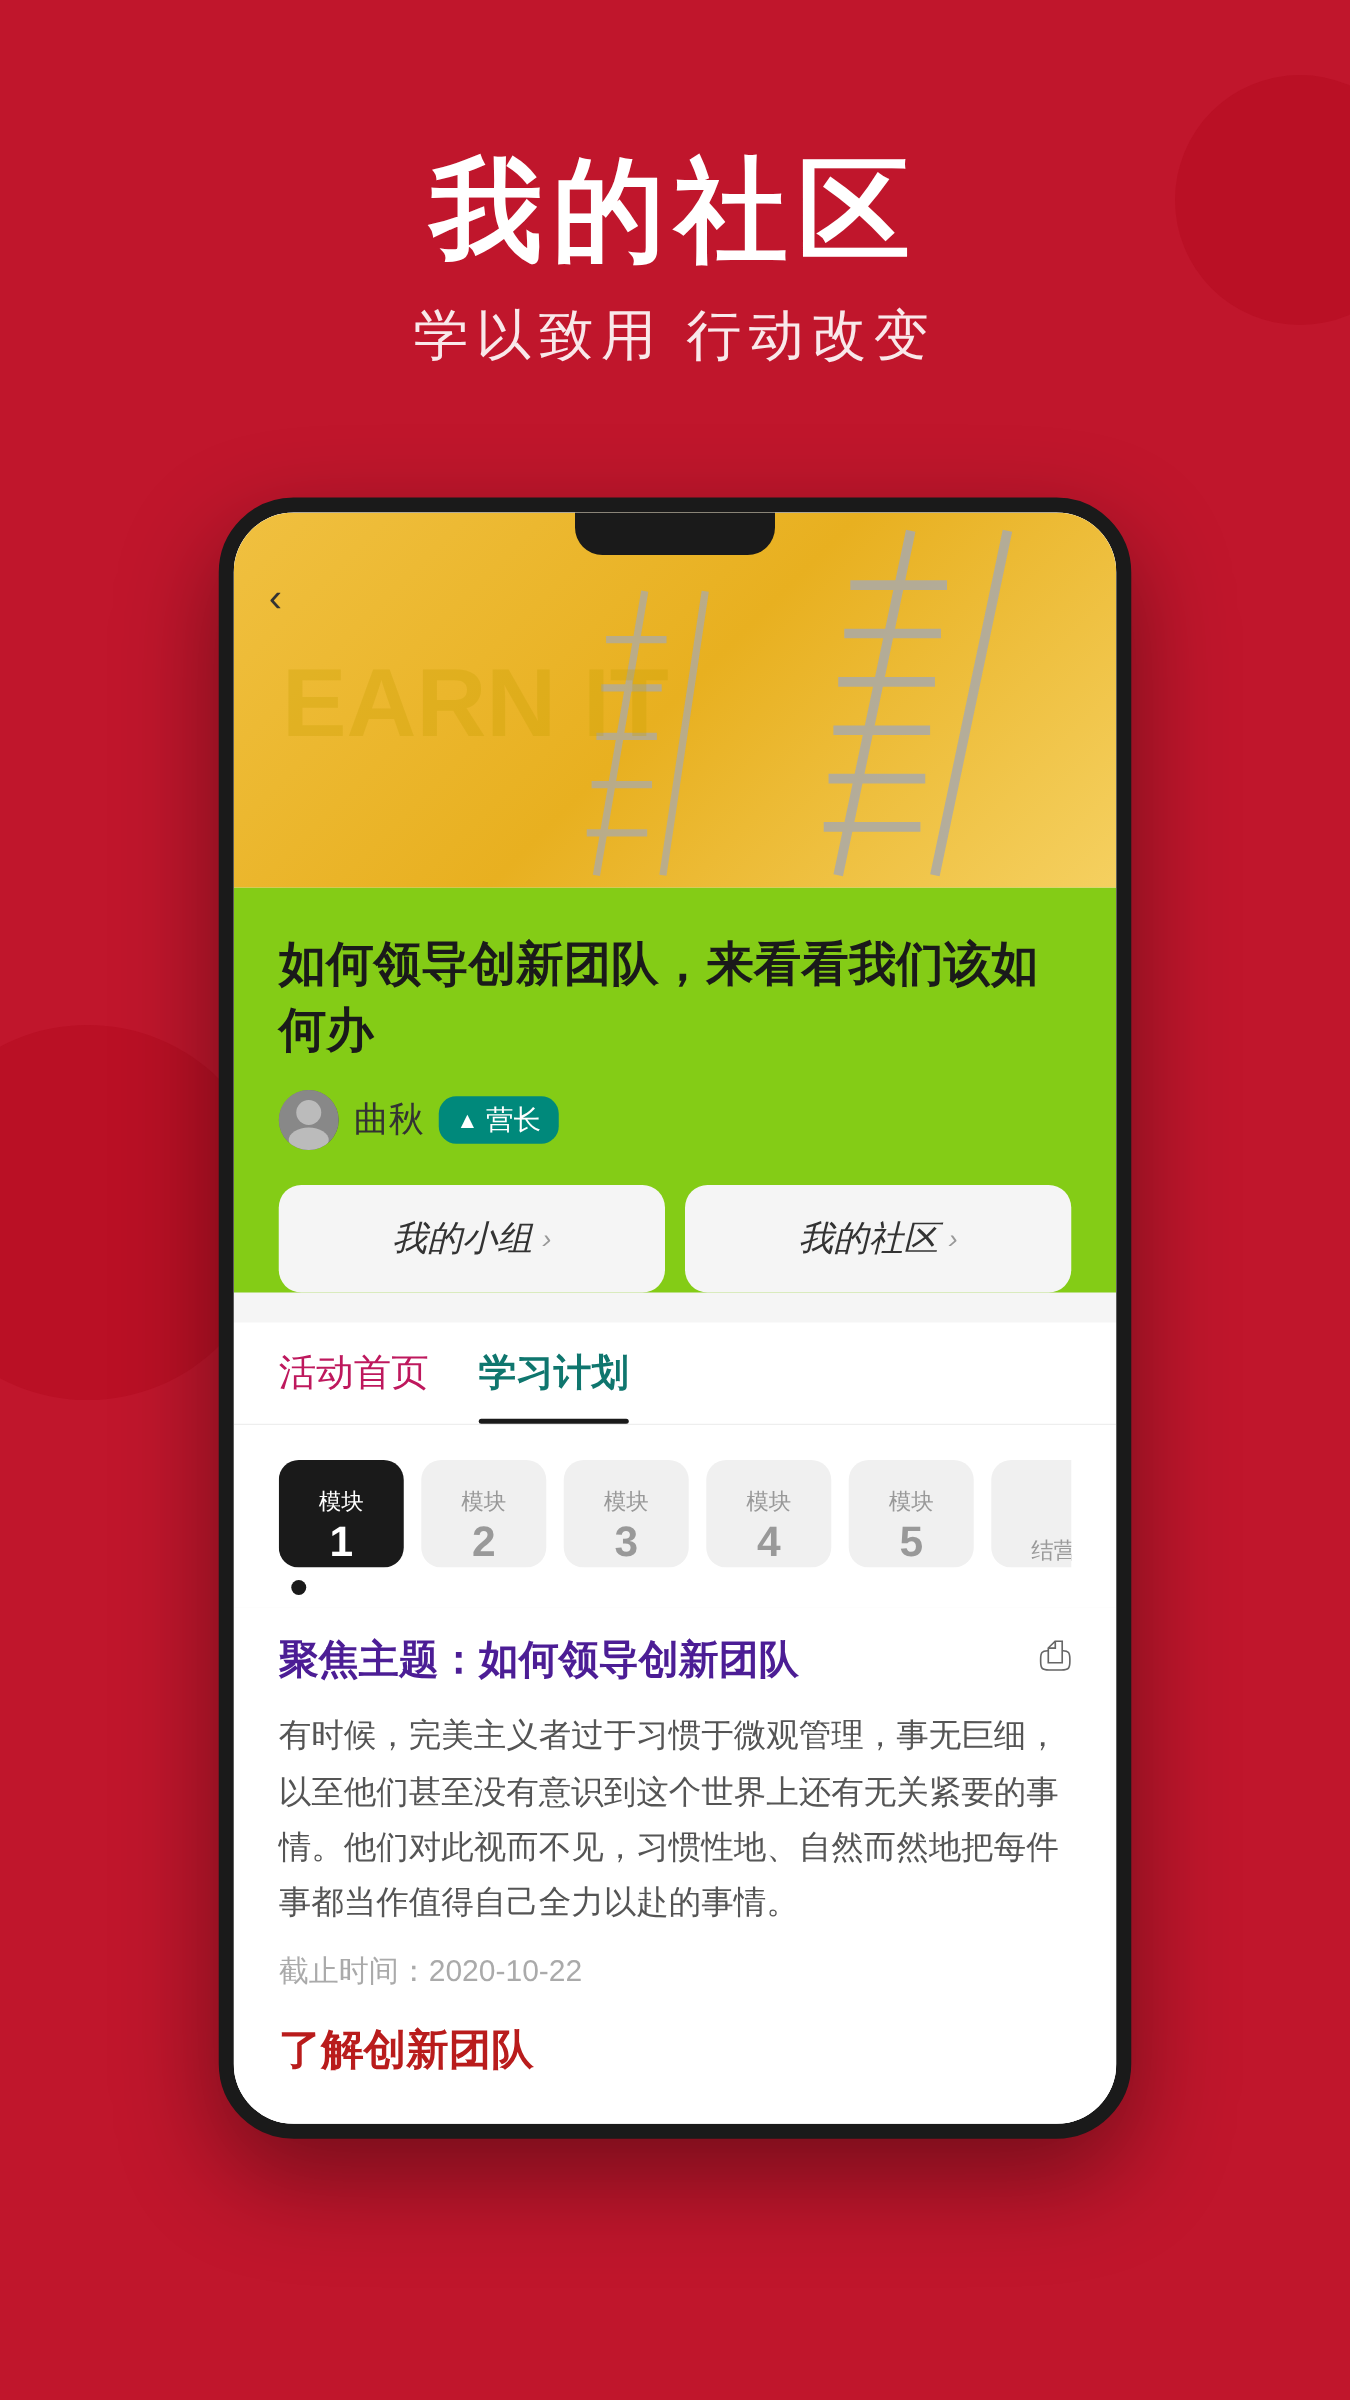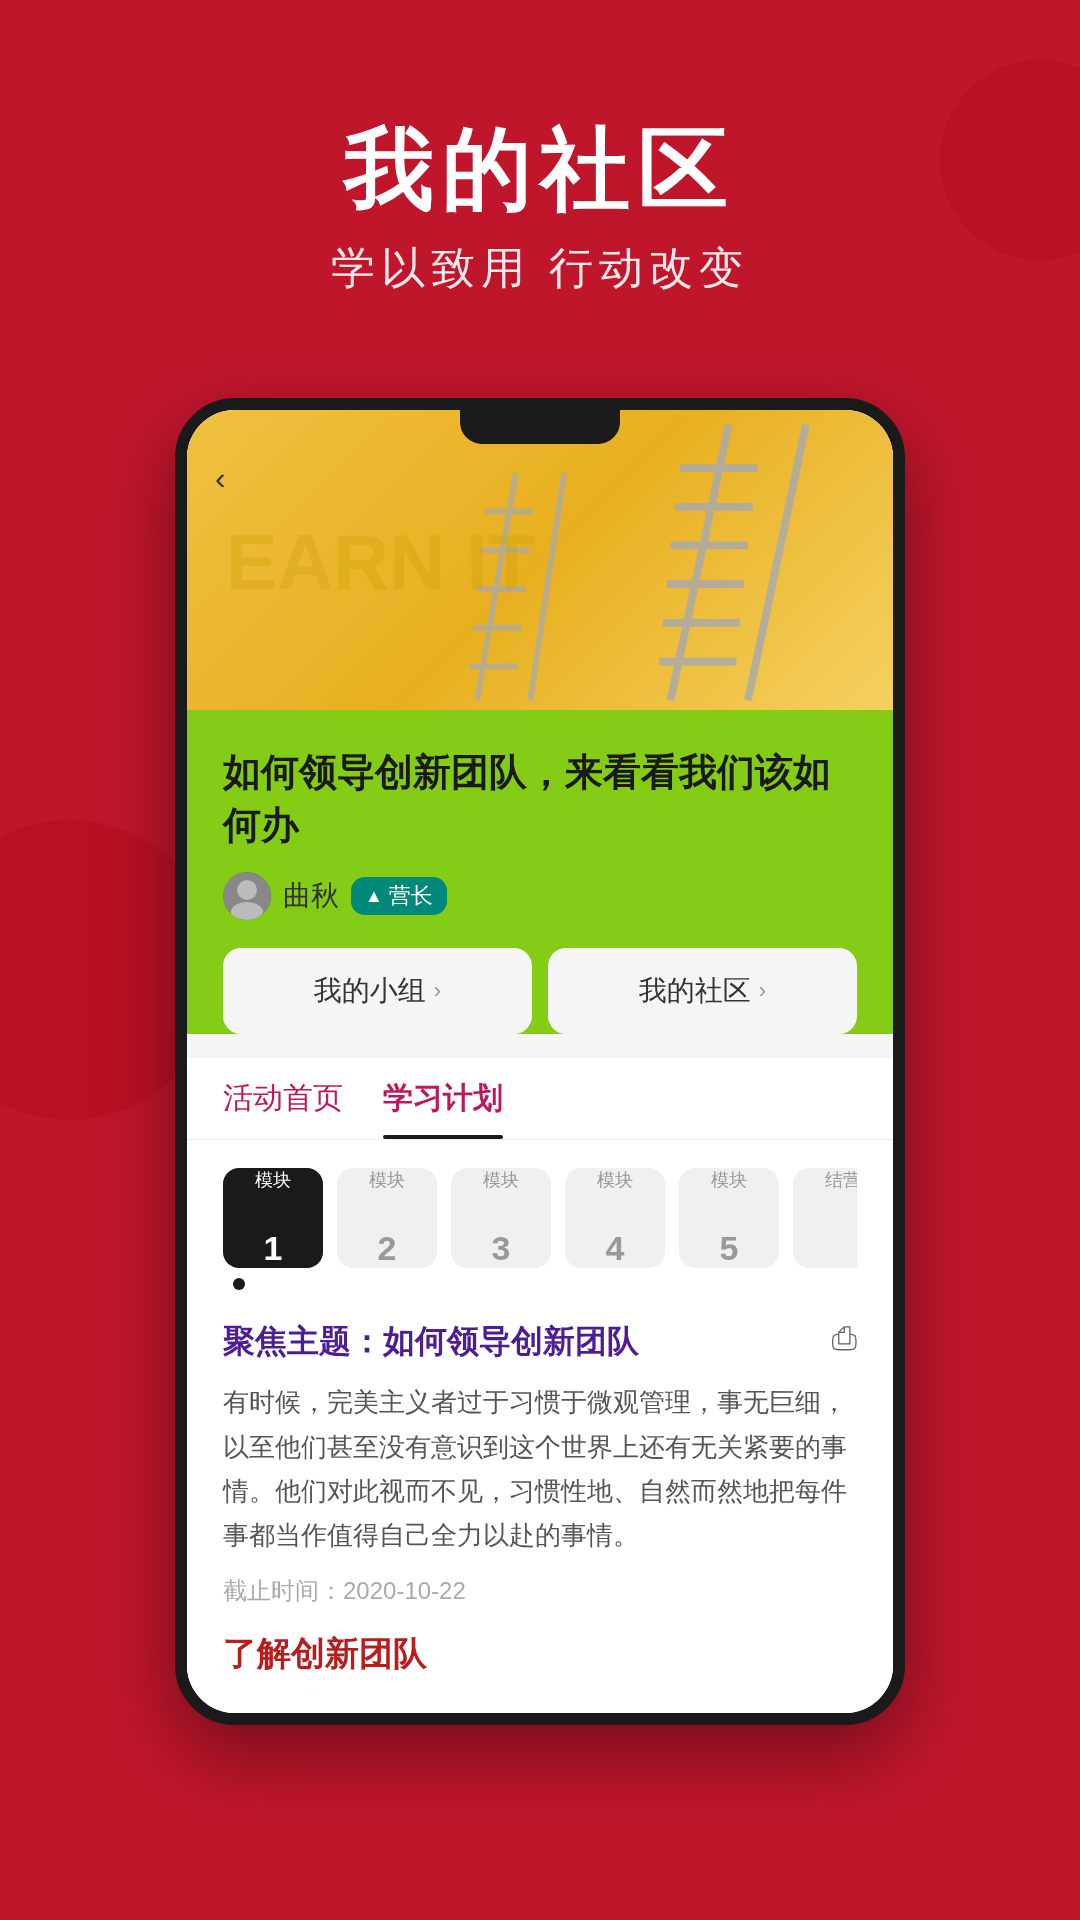--- a/index.html
+++ b/index.html
@@ -182,20 +182,21 @@
       background: #f5f5f5;
       border-radius: 18px;
       padding: 24px 0;
       text-align: center;
       font-size: 28px;
       color: #333;
       display: flex;
       align-items: center;
       justify-content: center;
       gap: 8px;
+      font-style: italic;
     }
     .quick-nav-chevron {
       color: #999;
       font-size: 22px;
     }
 
     
     .tabs-row {
       display: flex;
       gap: 40px;
@@ -204,21 +205,21 @@
       border-bottom: 1px solid #eee;
     }
     .tab-item {
       padding: 20px 0;
       font-size: 30px;
       color: #be185d;
       position: relative;
       cursor: pointer;
     }
     .tab-item.active {
-      color: #be185d;
+      color: #0f766e;
       font-weight: 600;
     }
     .tab-item.active::after {
       content: '';
       position: absolute;
       bottom: 0;
       left: 0;
       right: 0;
       height: 4px;
       background: #1a1a1a;
@@ -230,27 +231,27 @@
       background: #fff;
       padding: 28px 36px 0;
     }
     .modules-row {
       display: flex;
       gap: 14px;
       overflow: hidden;
     }
     .module-card {
       width: 100px;
-      height: 100px;
+      height: 86px;
       border-radius: 16px;
       background: #f0f0f0;
       display: flex;
       flex-direction: column;
       align-items: center;
-      justify-content: space-between;
+      justify-content: flex-end;
       font-size: 22px;
       color: #999;
       flex-shrink: 0;
     }
     .module-card.active {
       background: #1a1a1a;
       color: #fff;
     }
     .module-card-label {
       font-size: 18px;

